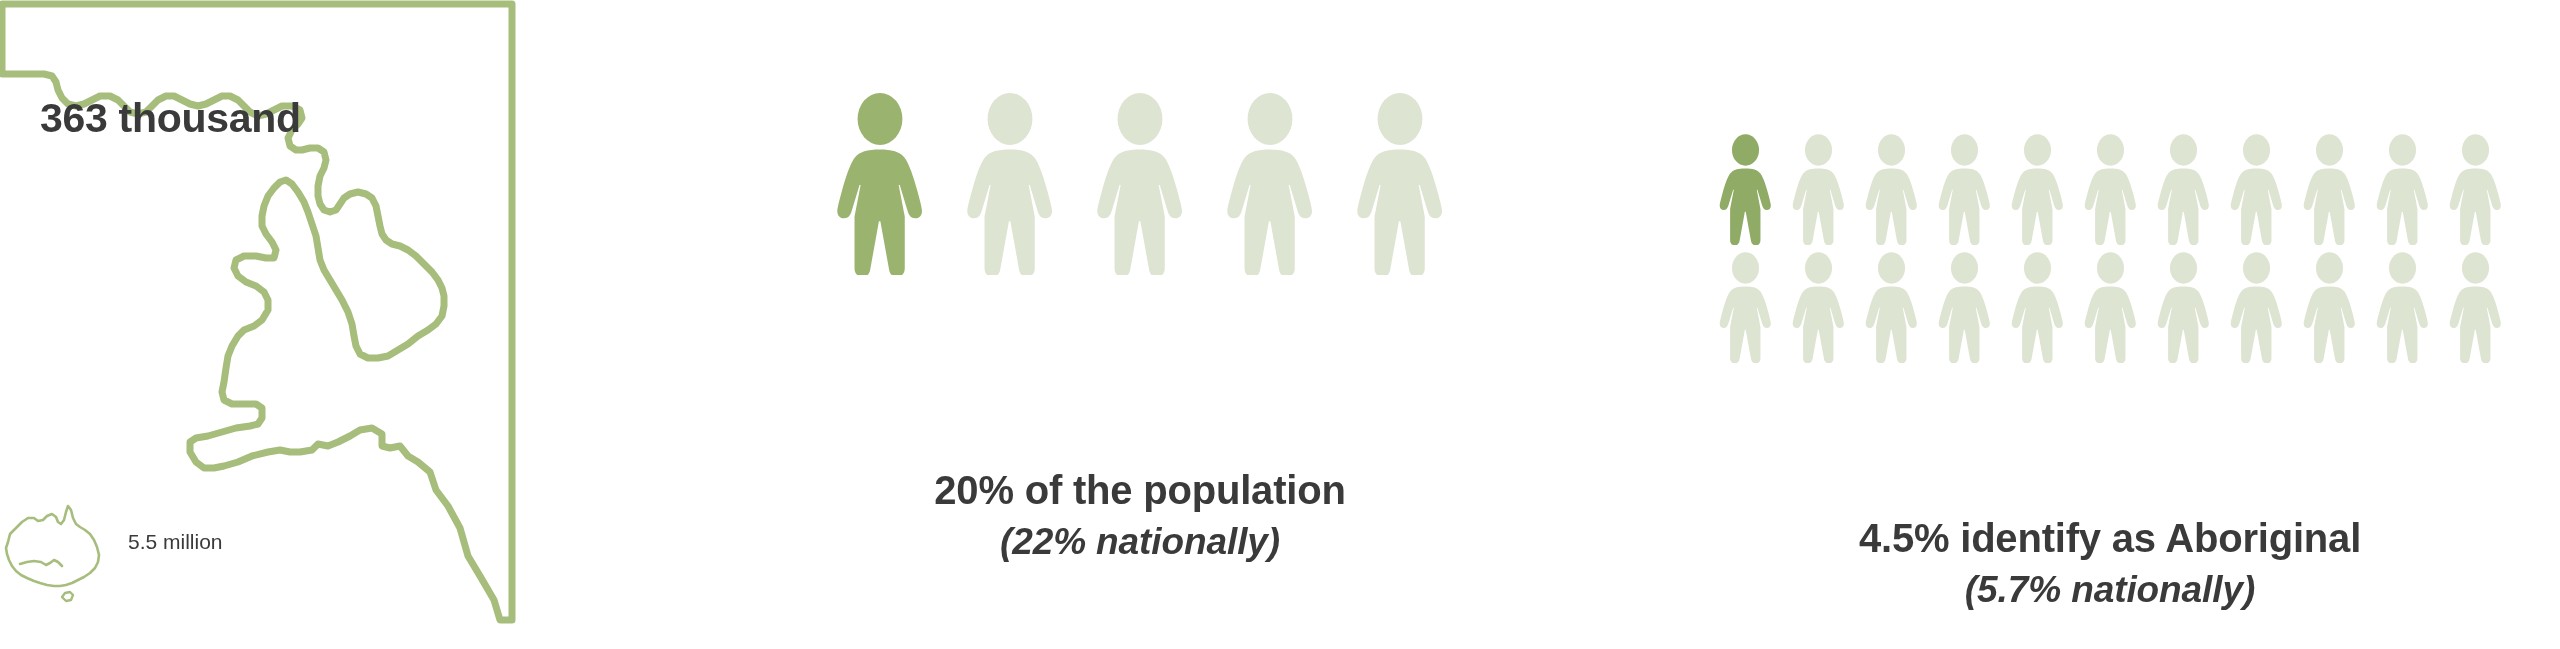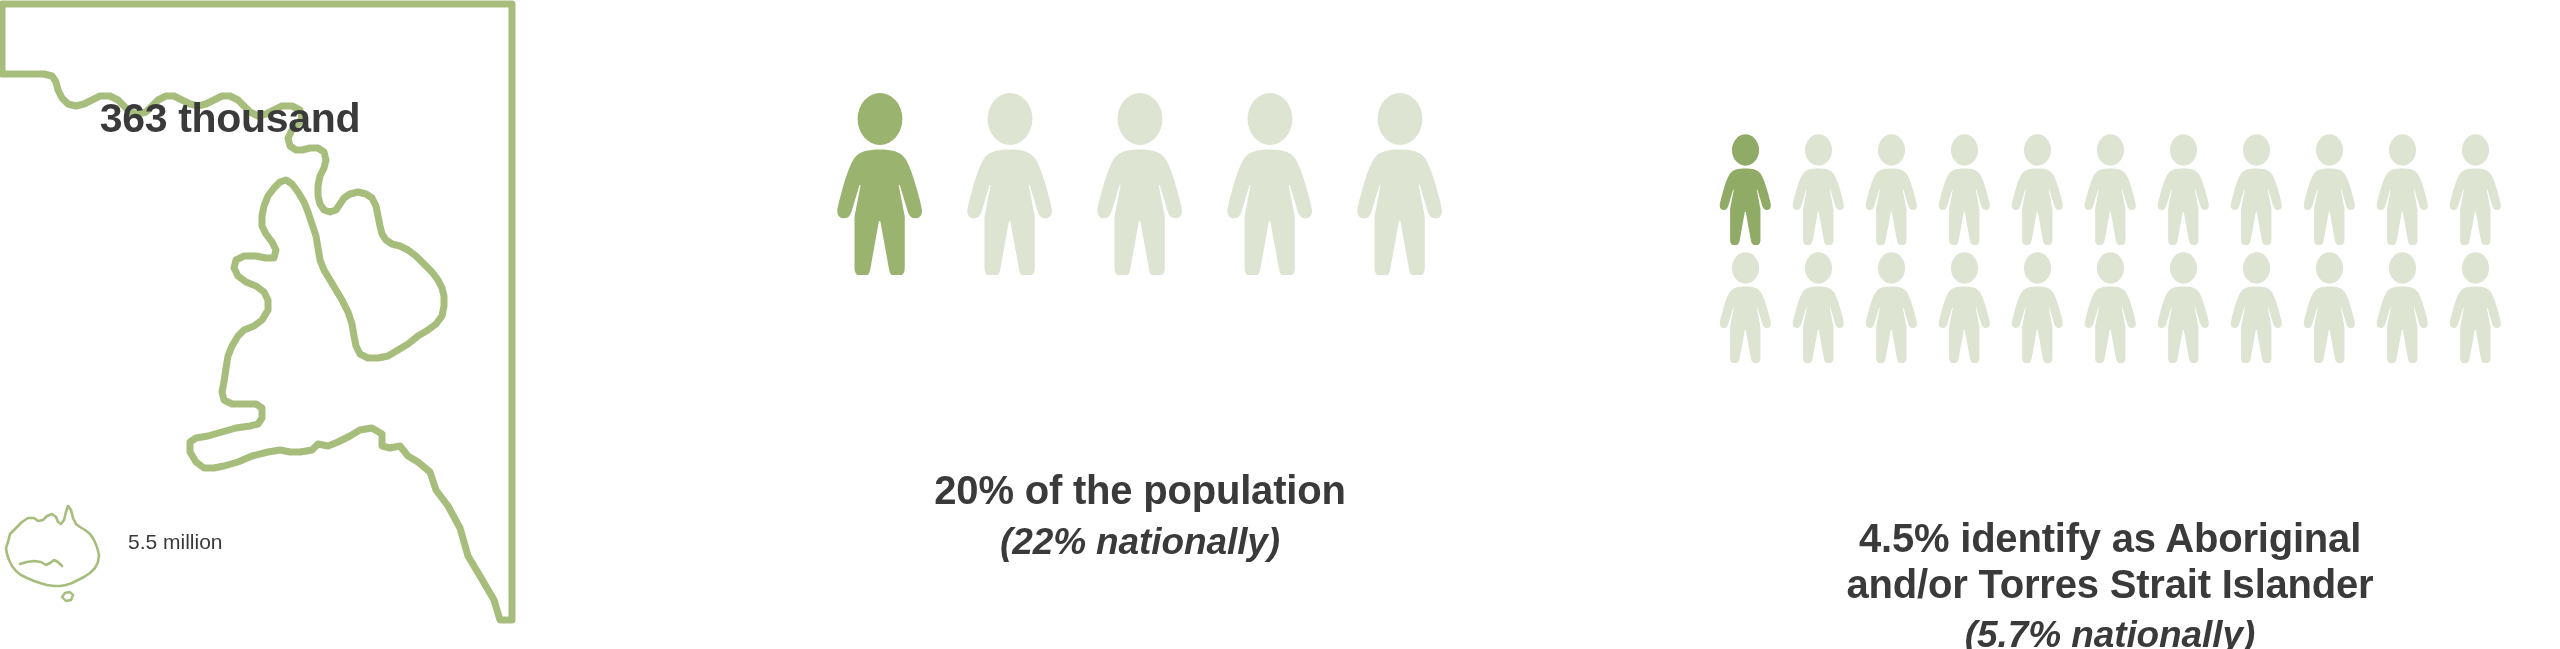--- a/index.html
+++ b/index.html
@@ -33,21 +33,21 @@
     top: 0;
     width: 520px;
     height: 649px;
     display: block;
   }
   #sa-figure-label {
     position: absolute;
     left: 40px;
     top: 95px;
     width: 380px;
-    text-align: center;
+    text-align: left;
     font-size: 41px;
     font-weight: bold;
     color: #3a3a3a;
     letter-spacing: -0.3px;
     white-space: nowrap;
   }
   #aus-inset {
     position: absolute;
     left: 0px;
     top: 500px;
@@ -598,18 +598,17 @@
             <ellipse cx="30" cy="15" rx="12.5" ry="14.5" fill="#dde4d1"></ellipse>
             <path fill="#dde4d1" d="M30 32 c -7 0 -11.5 1.2 -14 4.5 c -2.6 3.4 -5.2 11 -7.2 18.5 c -1.6 6 -2.6 9.6 -2.6 11.4 c 0 2.4 1.6 4 3.8 4 c 2.2 0 3.4 -1.3 4.3 -4.3 l 4.3 -14.3 l 0.6 0 l -3.4 17.6 l 0 28.8 c 0 3 1.8 4.8 4.4 4.8 c 2.5 0 4 -1.5 4.4 -4.4 l 4.8 -26.5 l 0.8 0 l 4.8 26.5 c 0.4 2.9 1.9 4.4 4.4 4.4 c 2.6 0 4.4 -1.8 4.4 -4.8 l 0 -28.8 l -3.4 -17.6 l 0.6 0 l 4.3 14.3 c 0.9 3 2.1 4.3 4.3 4.3 c 2.2 0 3.8 -1.6 3.8 -4 c 0 -1.8 -1 -5.4 -2.6 -11.4 c -2 -7.5 -4.6 -15.1 -7.2 -18.5 c -2.5 -3.3 -7 -4.5 -14 -4.5 Z"></path>
           </svg>
         </span>
       </div>
 
     </div>
 
     <div id="caption-atsi" class="caption">
       <div class="caption-main">4.5% identify as Aboriginal</div>
-      <div class="caption-main">and/or Torres Strait Islander</div>
       <div class="caption-sub">(5.7% nationally)</div>
     </div>
   </div>
 
 </div>
 
 </body></html>

